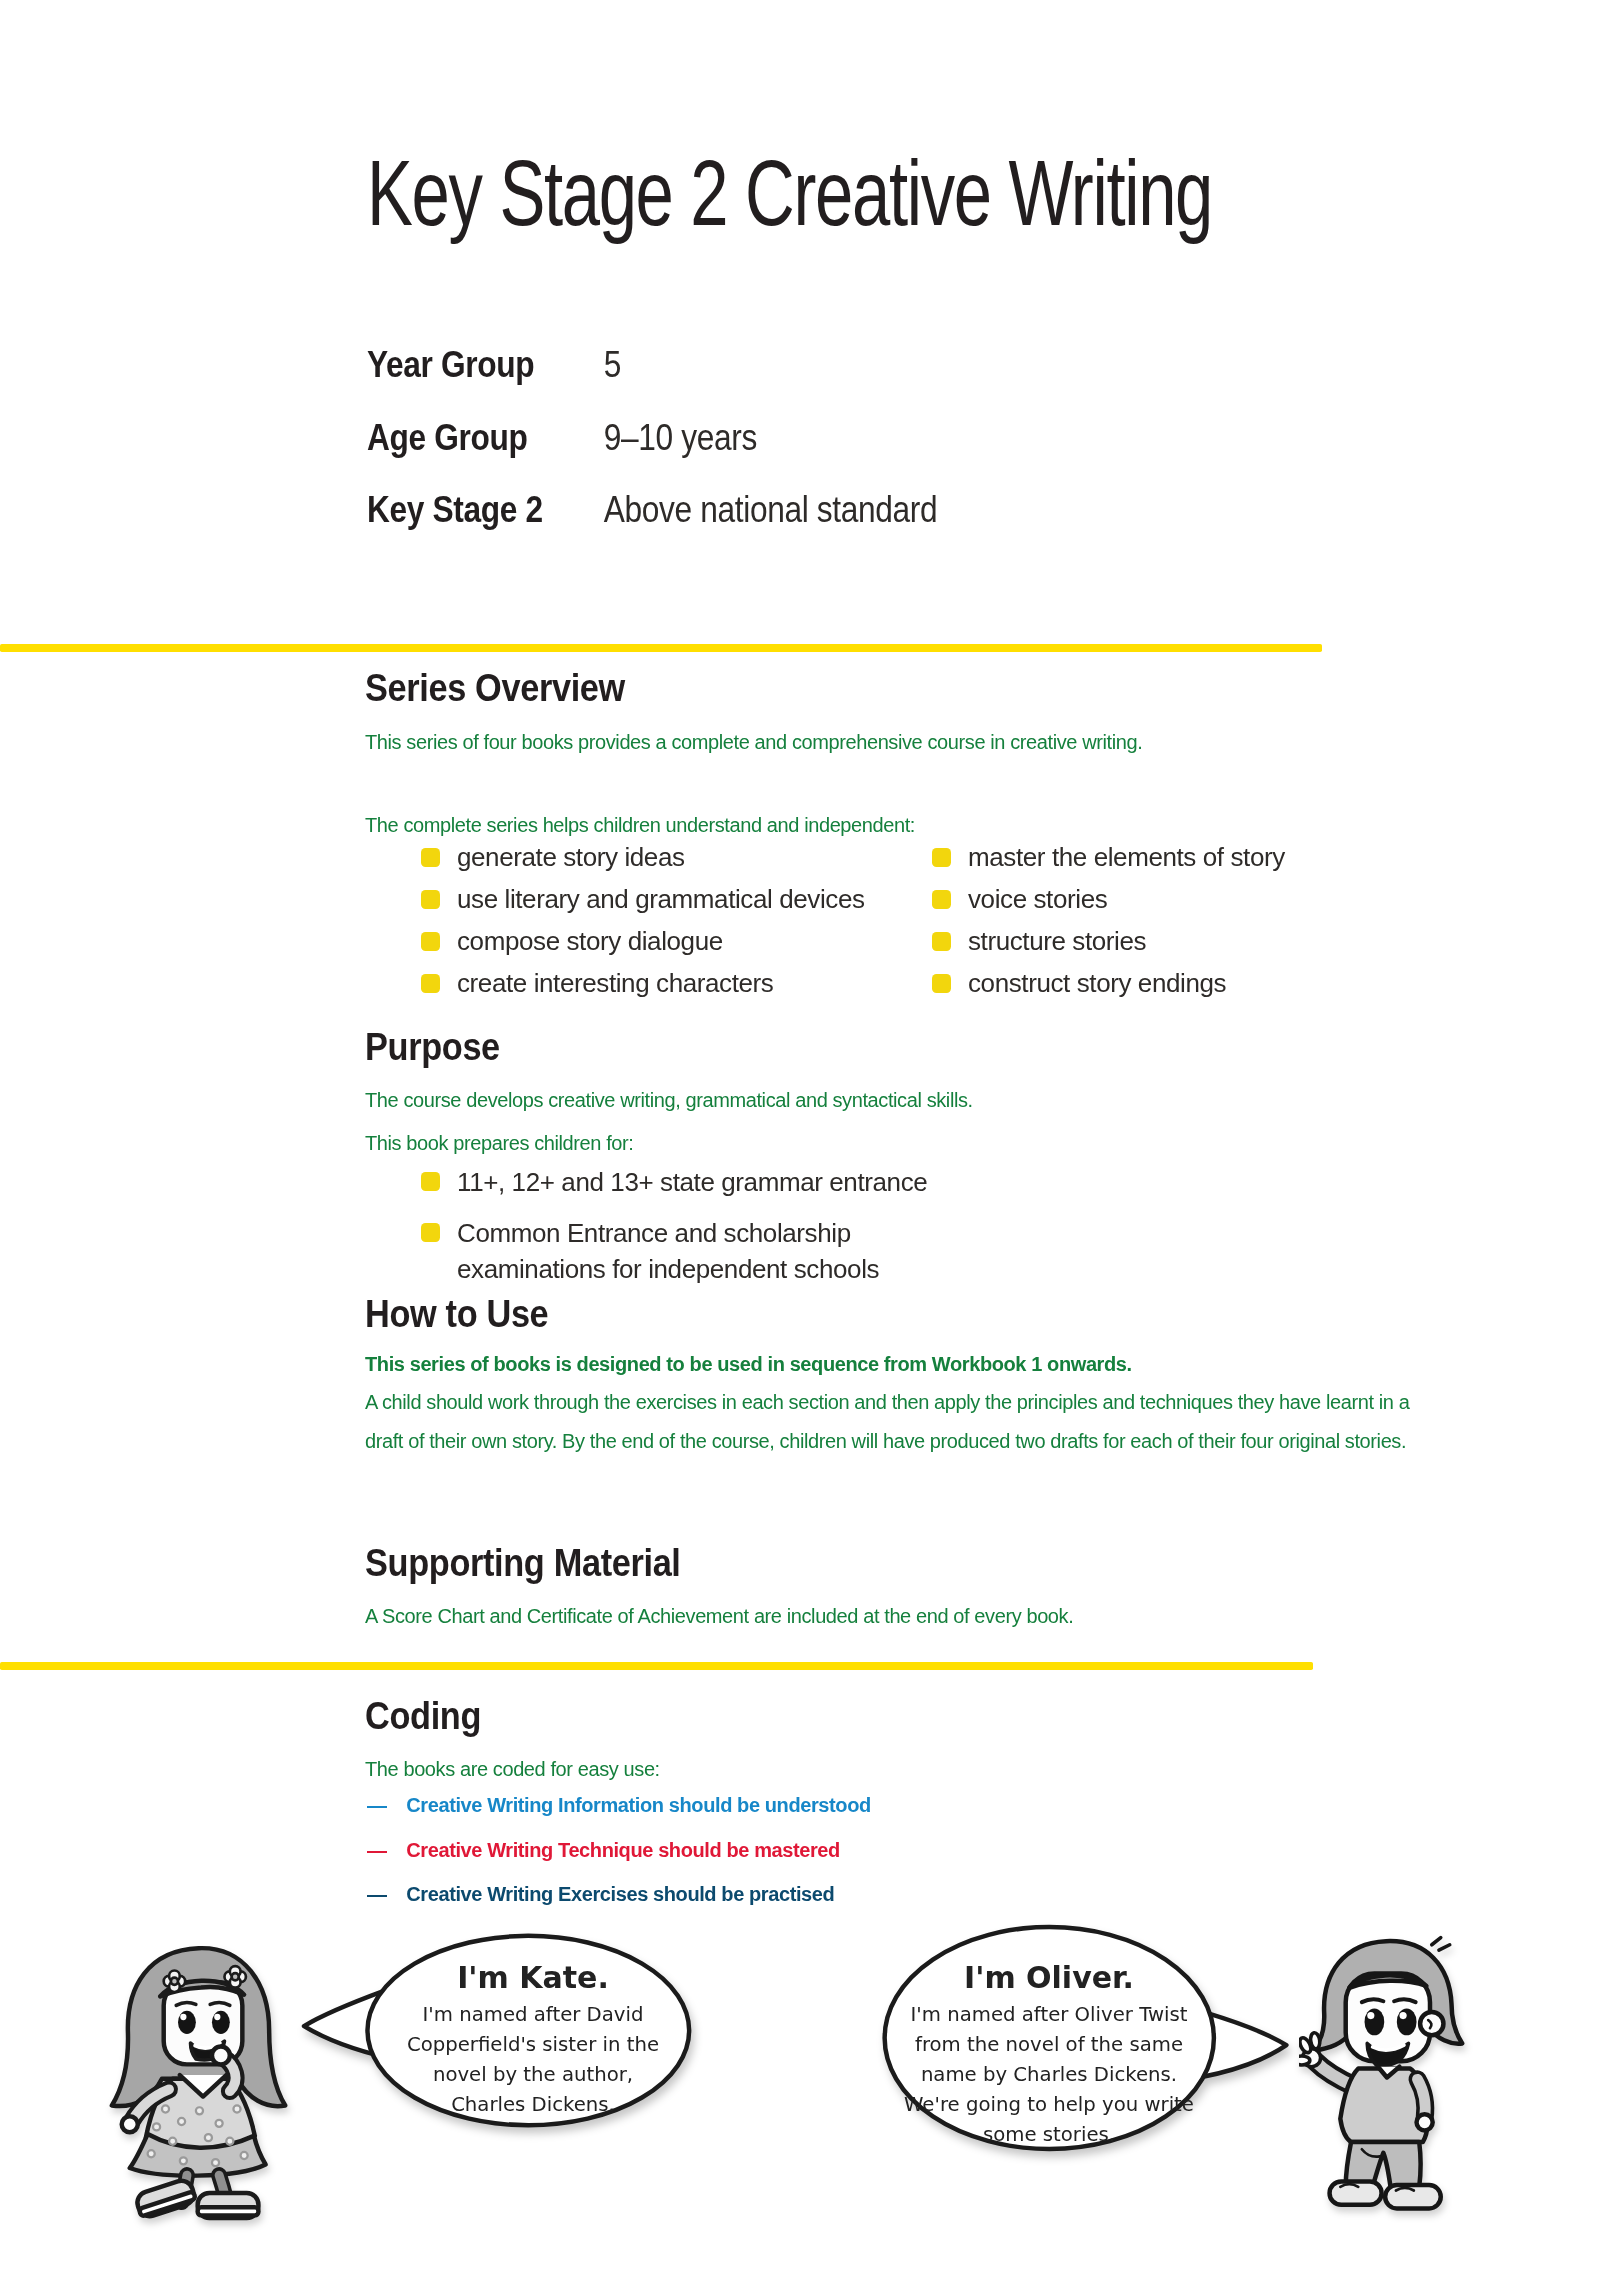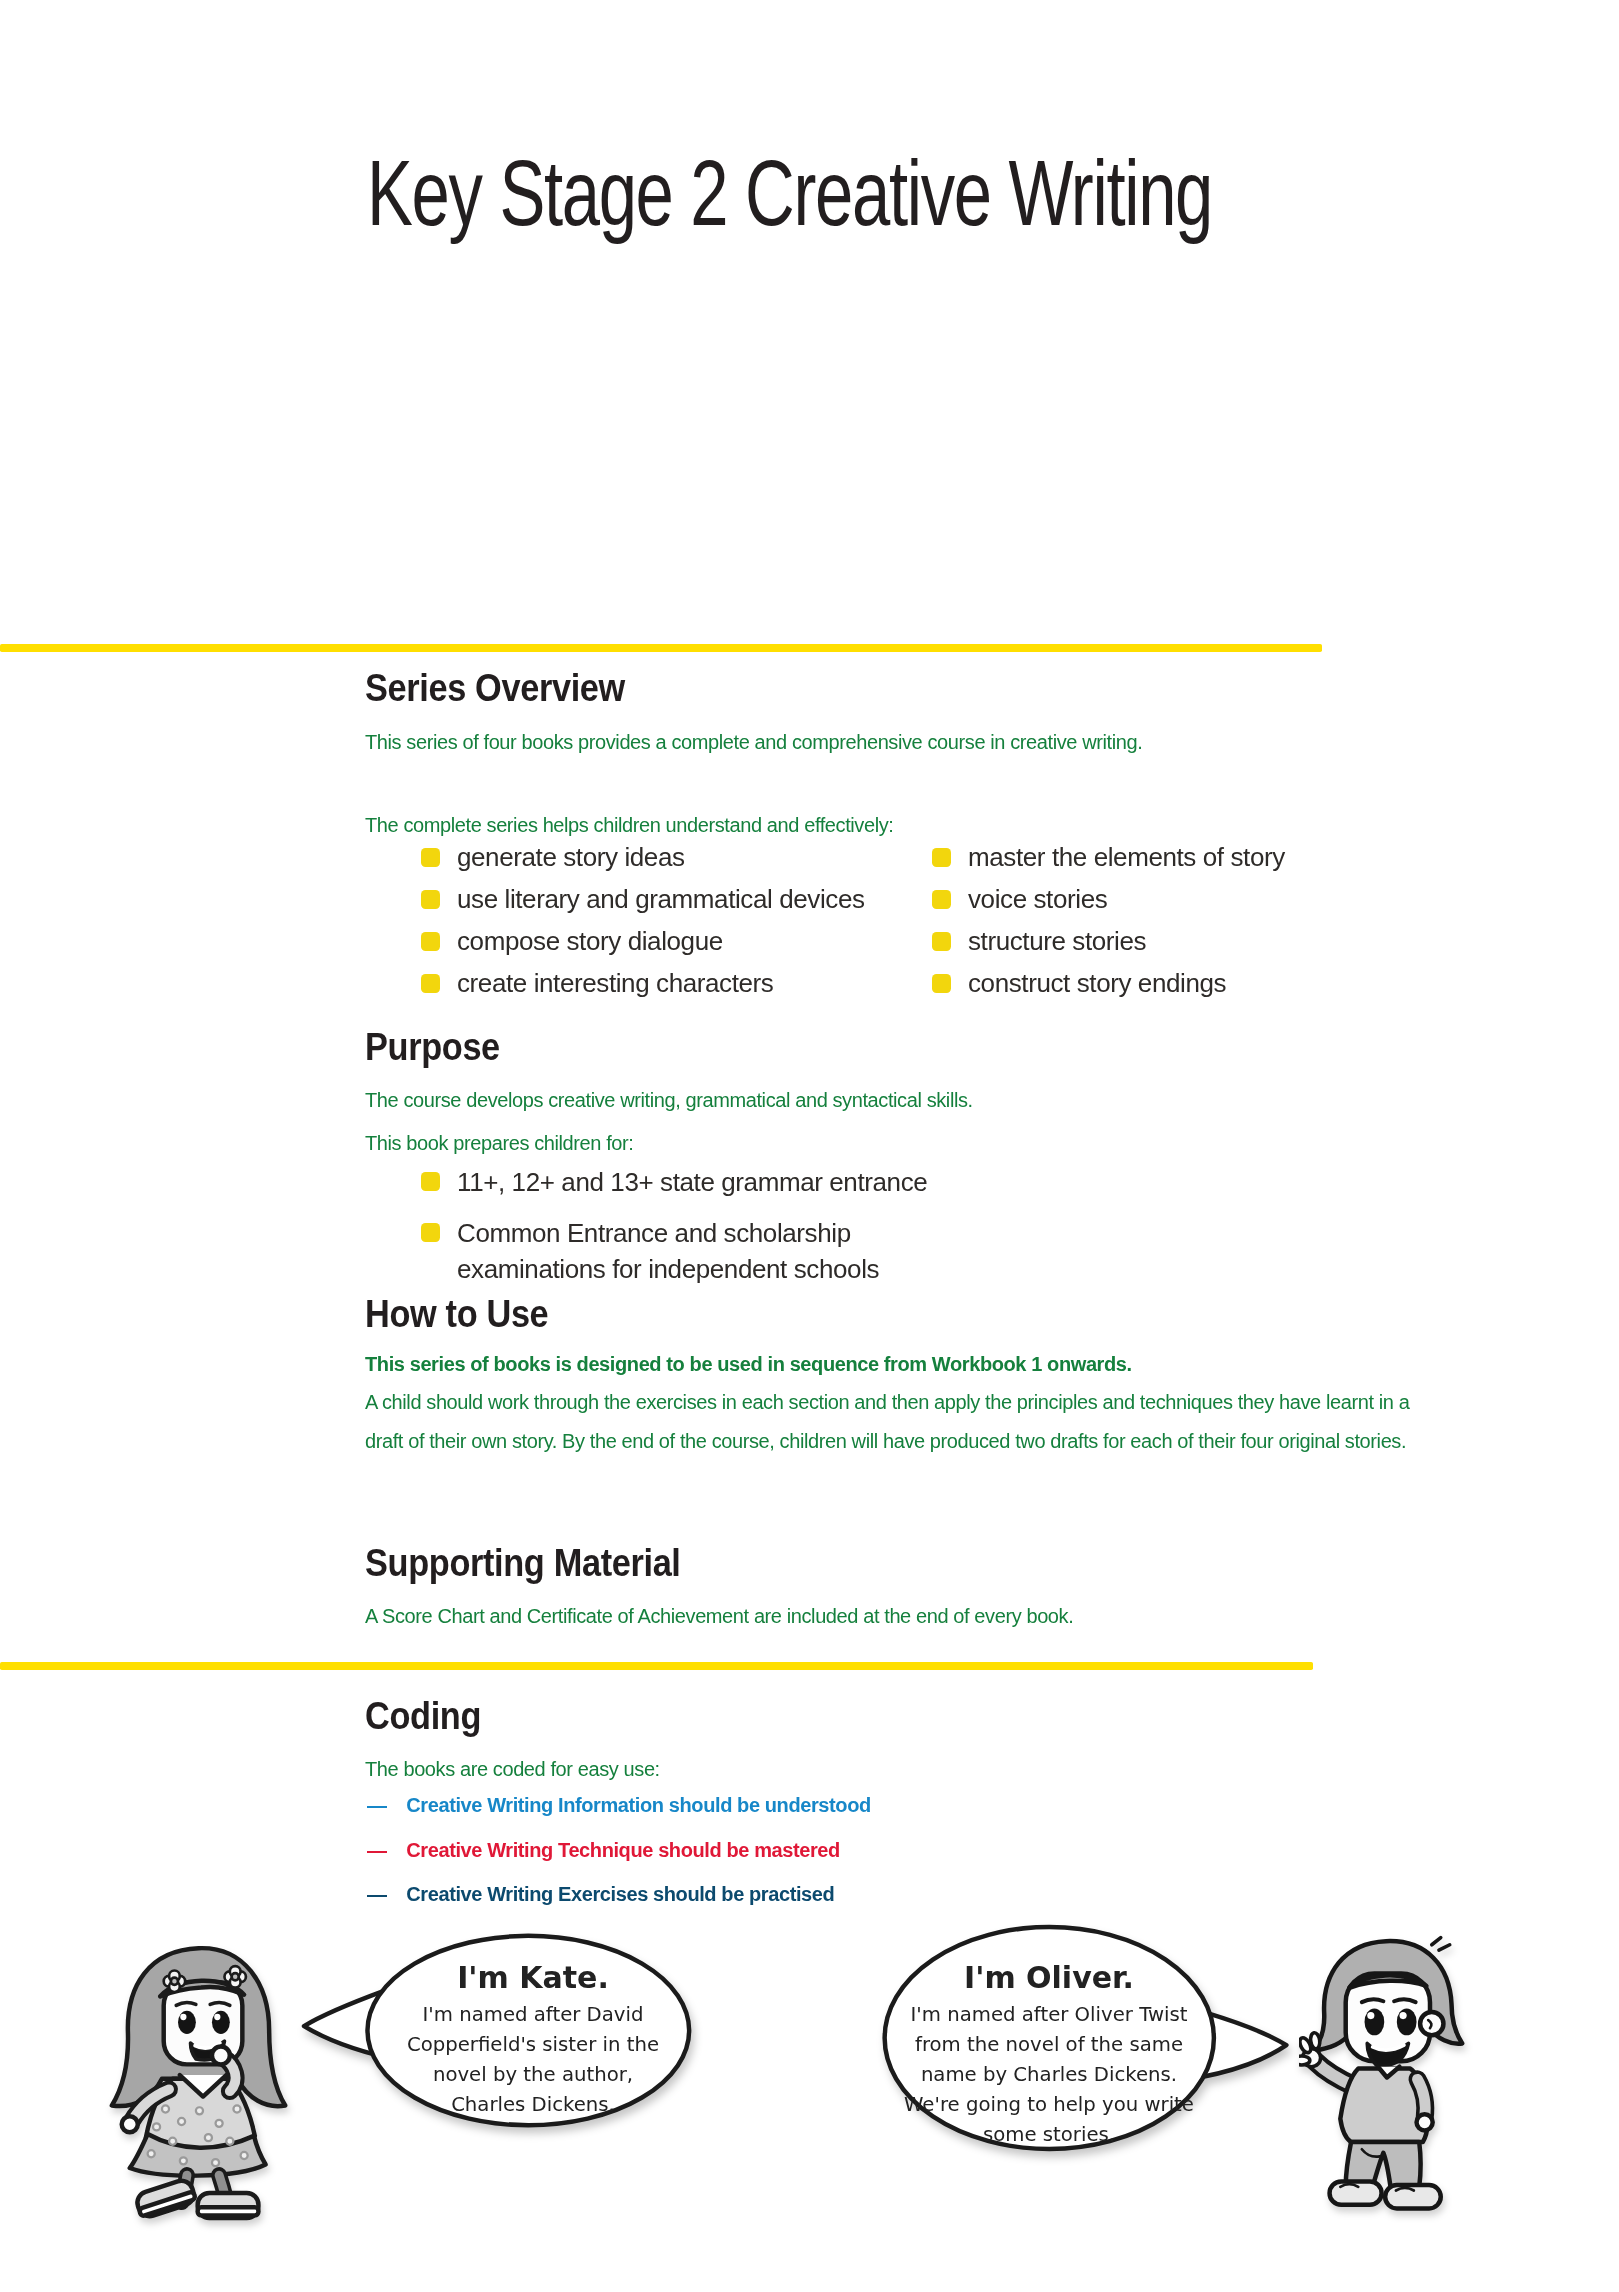--- a/index.html
+++ b/index.html
@@ -62,26 +62,40 @@
 
   .char-svg { position:absolute; filter:drop-shadow(2.7px 5.4px 3.6px rgba(0,0,0,0.18)); }
 </style>
 </head>
 <body>
 
 <div class="page">
 
   <div class="abs title">Key Stage 2 Creative Writing</div>
 
+  <div class="abs info">
+    <div class="info-row">
+      <span class="info-label">Year Group</span>
+      <span class="info-value">5</span>
+    </div>
+    <div class="info-row">
+      <span class="info-label">Age Group</span>
+      <span class="info-value">9–10 years</span>
+    </div>
+    <div class="info-row">
+      <span class="info-label">Key Stage 2</span>
+      <span class="info-value">Above national standard</span>
+    </div>
+  </div>
 
   <div class="abs rule rule1"></div>
 
   <div class="abs h2" style="left:365px; top:667px;">Series Overview</div>
   <div class="abs body-text" style="left:365px; top:722px; width:1079px;">This series of four books provides a complete and comprehensive course in creative writing.</div>
-  <div class="abs body-text" style="left:365px; top:805px; width:1079px;">The complete series helps children understand and effectively:</div>
+  <div class="abs body-text" style="left:365px; top:805px; width:1079px;">The complete series helps children understand and independent:</div>
 
   <ul class="abs blist" style="left:405px; top:844px; width:484px;">
     <li>
         <span class="bullet-sq"></span>
         <span>generate story ideas</span>
       </li>
     <li>
         <span class="bullet-sq"></span>
         <span>use literary and grammatical devices</span>
       </li>

